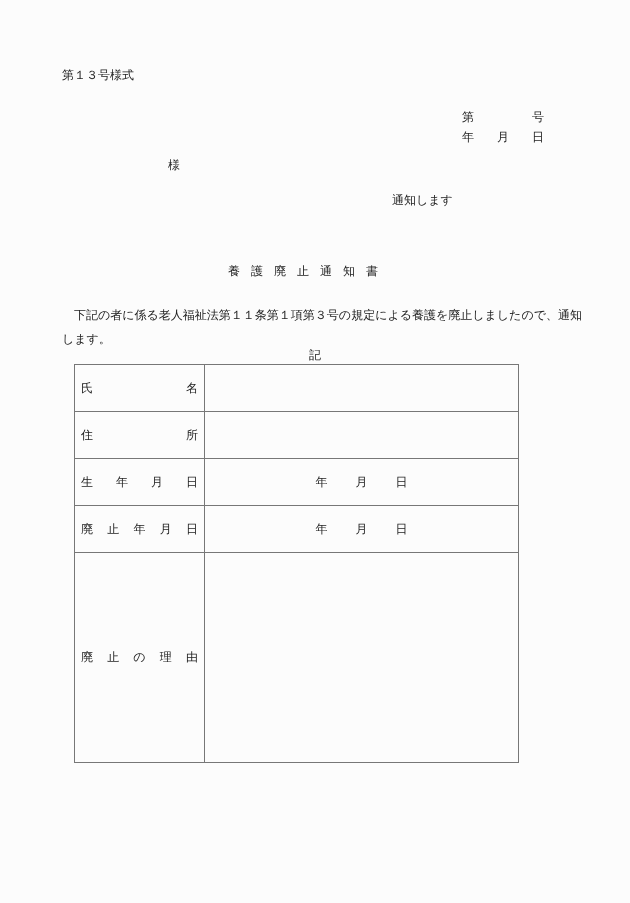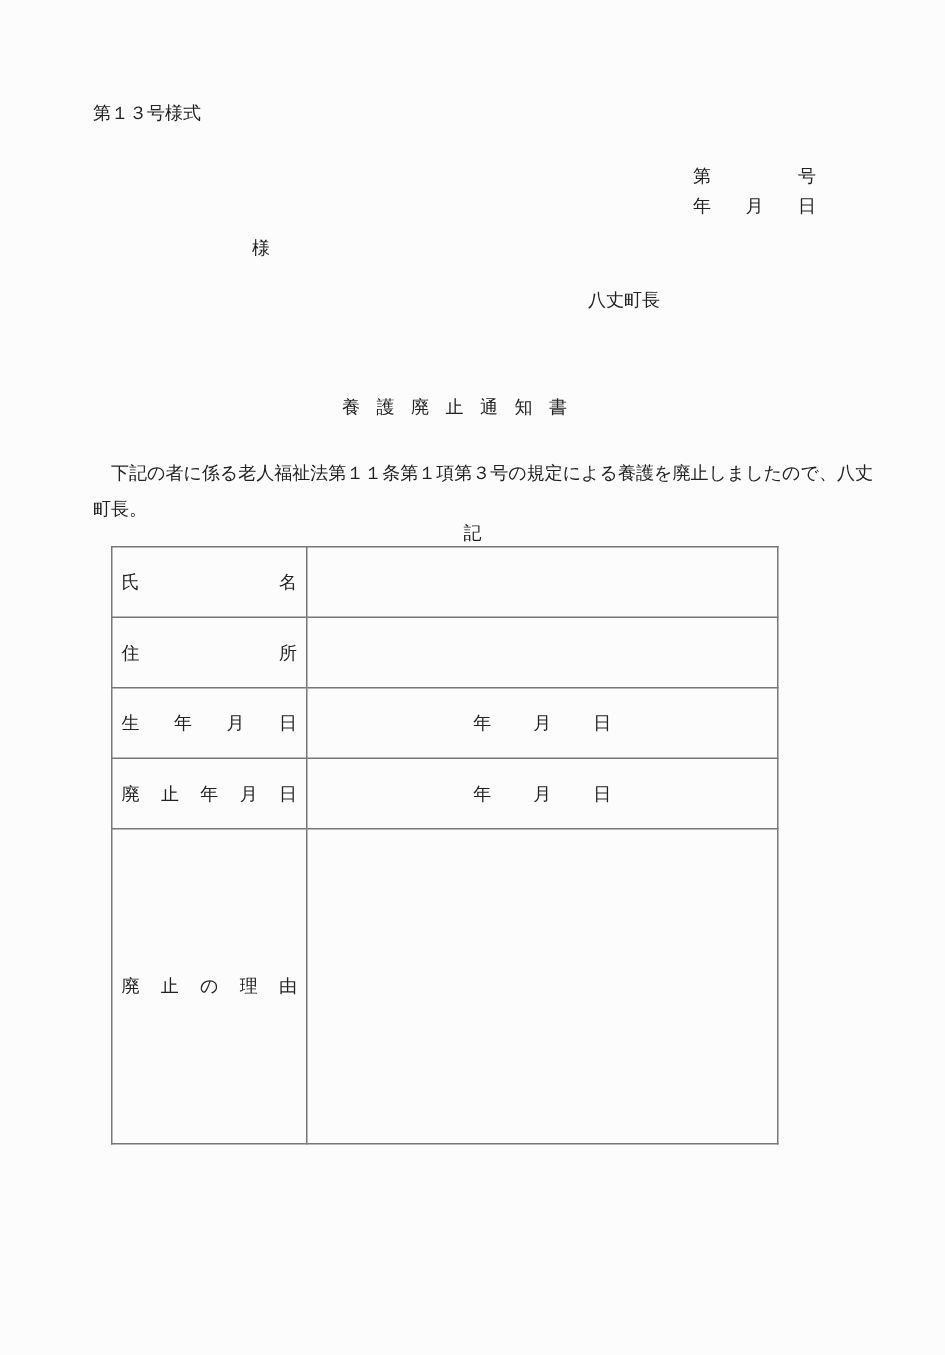--- a/index.html
+++ b/index.html
@@ -37,25 +37,25 @@
 </div>
 <div class="abs" style="left:462px; top:130px; width:82px;">
   <div class="spaced-row" style="justify-content:space-between;">
     <span>年</span>
     <span>月</span>
     <span>日</span>
   </div>
 </div>
 
 <div class="abs" style="left:168px; top:158px;">様</div>
-<div class="abs" style="left:392px; top:193px;">八丈町長</div>
+<div class="abs" style="left:392px; top:193px;">通知します</div>
 
 <div class="abs title" style="left:228px; top:264px;">養護廃止通知書</div>
 
-<div class="body-text">下記の者に係る老人福祉法第１１条第１項第３号の規定による養護を廃止しましたので、八丈町長。</div>
+<div class="body-text">下記の者に係る老人福祉法第１１条第１項第３号の規定による養護を廃止しましたので、通知します。</div>
 
 <div class="abs" style="left:309px; top:348px;">記</div>
 
 <table class="record">
   <tbody>
       <tr class="r47">
     <td class="label">
       <div class="lbl">
         <span>氏</span>
         <span>名</span>

